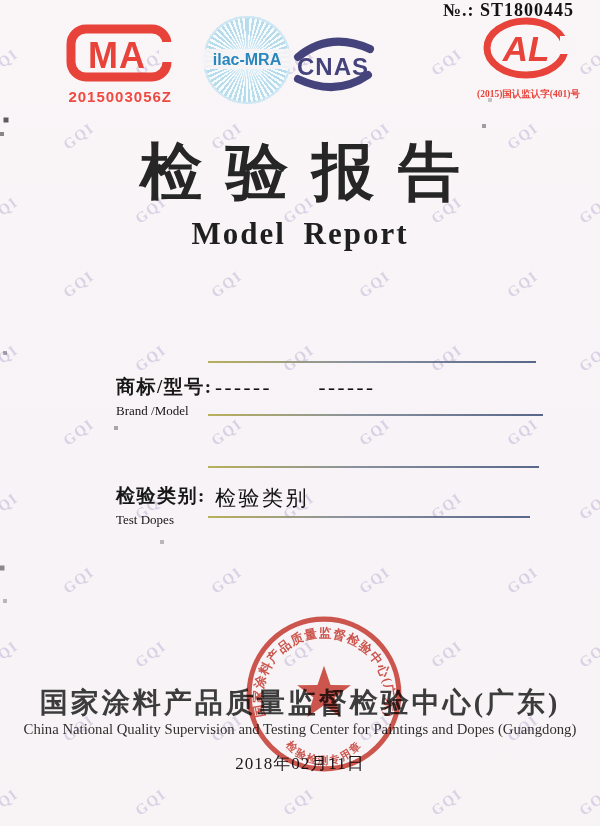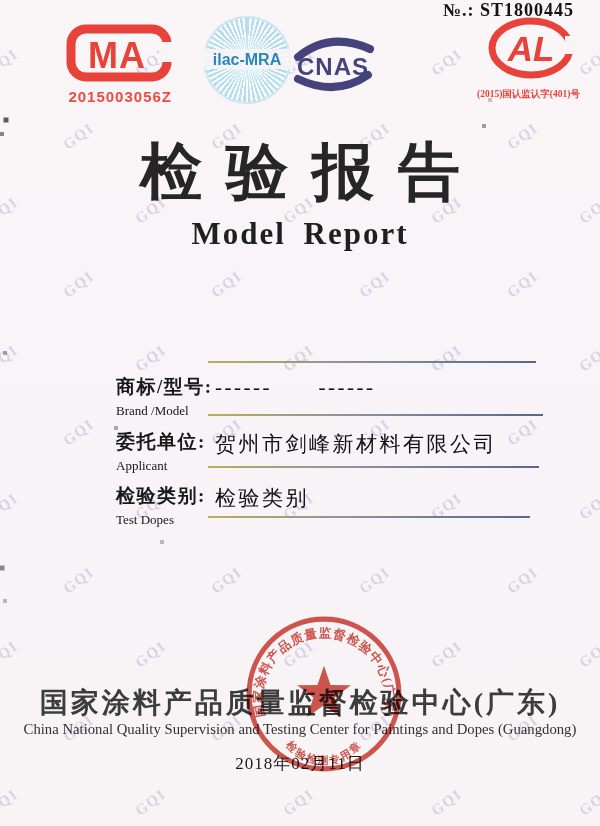--- a/index.html
+++ b/index.html
@@ -45,21 +45,21 @@
   #ilac-band { position:absolute; left:-2px; right:-2px; top:33px; height:20px;
     background:rgba(248,244,246,.88); display:flex; align-items:flex-end; justify-content:center; }
   #ilac-label { font-family:"Liberation Sans",sans-serif; font-weight:bold; font-size:16px;
     color:#2887bd; letter-spacing:0; }
 
   #cnas-block { left:290px; top:33px; }
   #accred-block { left:386px; top:24px; font-size:11.5px; line-height:16px; color:#4c4560; }
   .accred-zh { letter-spacing:3px; }
   .accred-en { font-family:"Liberation Sans",sans-serif; letter-spacing:.5px; color:#3f3a52; }
 
-  #cal-block { left:477px; top:16px; text-align:right; }
+  #cal-block { left:477px; top:16px; text-align:center; }
   #cal-code { margin-top:0px; font-size:9.5px; font-weight:bold; color:#e8433a; letter-spacing:0; }
 
   
   #title-zh { top:130px; width:100%; text-align:center; font-size:62px; font-weight:bold;
     color:#262626; letter-spacing:24px; padding-left:24px; }
   #title-en { top:216px; width:100%; text-align:center; font-size:31px; font-weight:bold;
     color:#1f1f1f; letter-spacing:2px; word-spacing:8px; }
 
   
   .fld { position:absolute; left:116px; width:440px; }
@@ -180,25 +180,20 @@
 
   <div class="ul" style="top:361px;width:328px"></div>
 
   <div class="fld" style="top:374px">
     <span class="zh">商标/型号:</span>
     <span class="en">Brand /Model</span>
     <span class="val">------      ------</span>
   </div>
   <div class="ul" style="top:414px;width:335px"></div>
 
-  <div class="fld" style="top:429px">
-    <span class="zh">委托单位:</span>
-    <span class="en">Applicant</span>
-    <span class="val">贺州市剑峰新材料有限公司</span>
-  </div>
   <div class="ul" style="top:466px;width:331px"></div>
 
   <div class="fld" style="top:483px">
     <span class="zh">检验类别:</span>
     <span class="en">Test Dopes</span>
     <span class="val">检验类别</span>
   </div>
   <div class="ul" style="top:516px;width:322px"></div>
 
   <div id="org-zh" class="abs">国家涂料产品质量监督检验中心(广东)</div>

